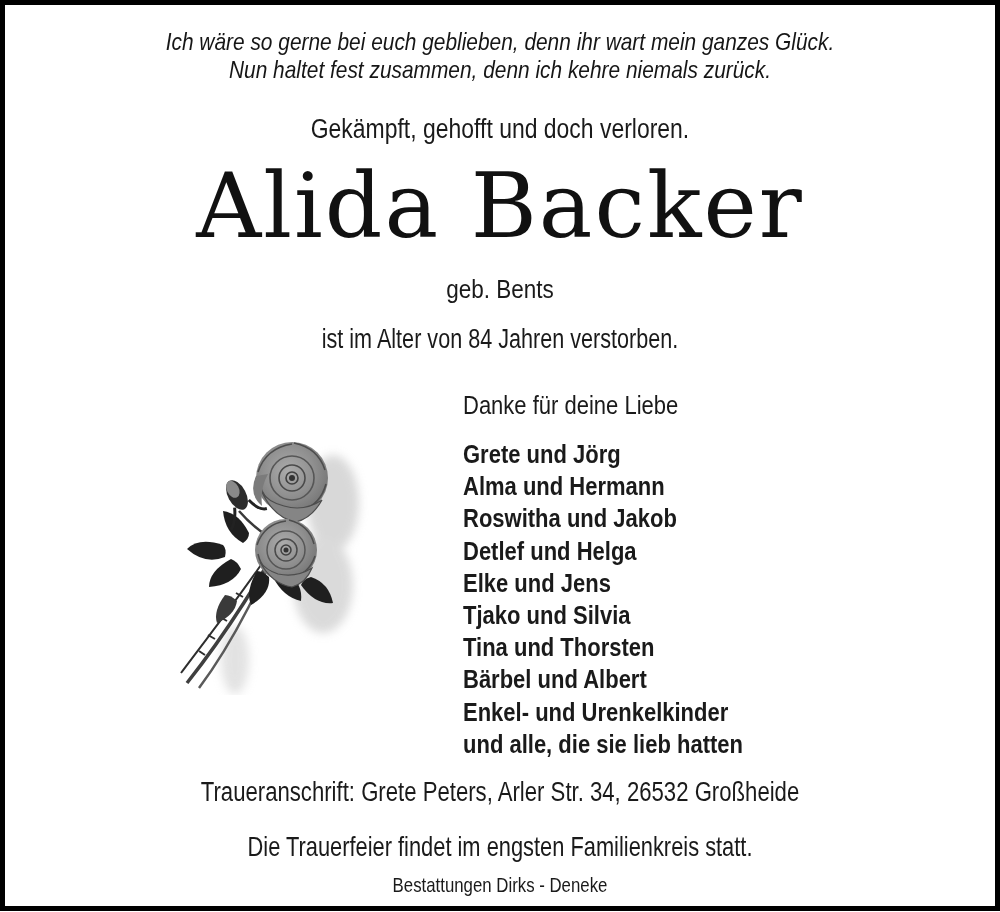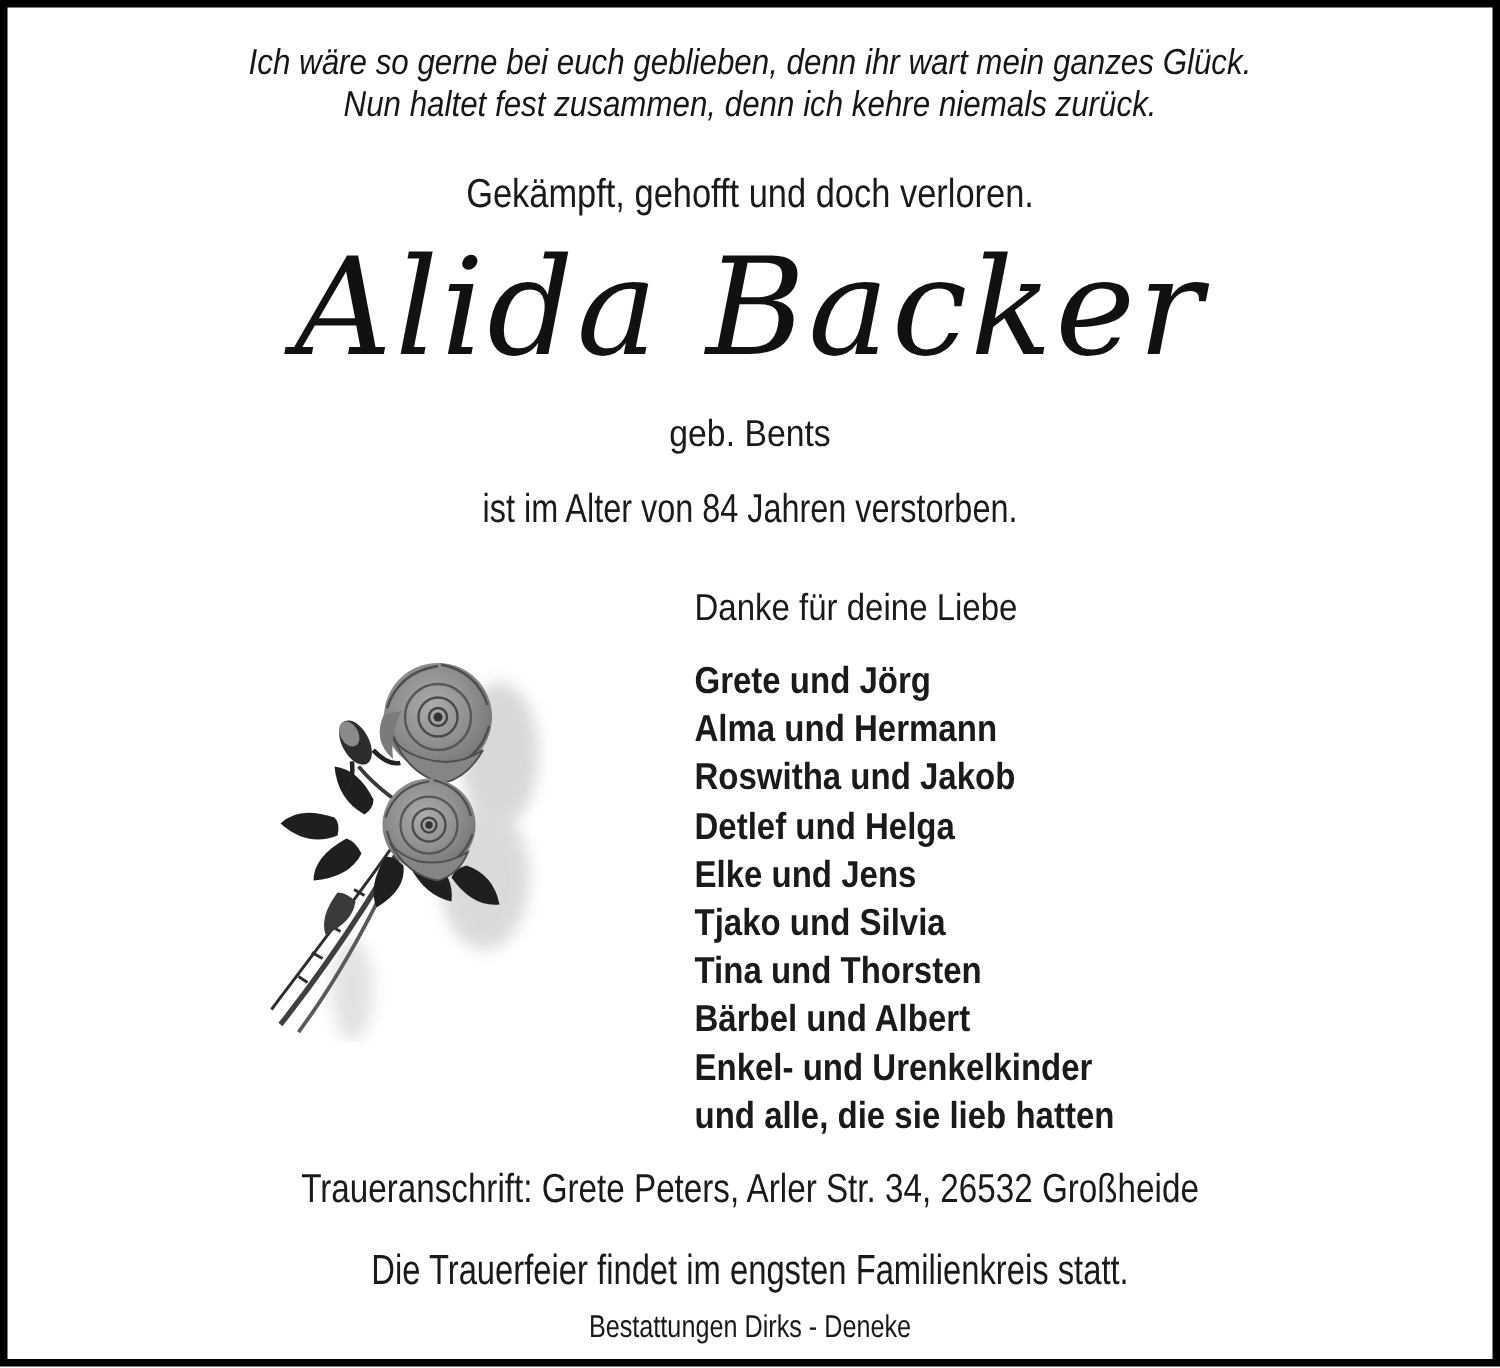--- a/index.html
+++ b/index.html
@@ -29,21 +29,20 @@
     color:#161616;
   }
   .motto{
     top:112px;
     font-size:27px;line-height:34px;
     transform:scaleX(.85);
   }
   .deceased{
     top:152px;
     font-family:"DejaVu Serif","Liberation Serif",serif;
-    font-style:italic;
     font-size:90px;line-height:108px;
     letter-spacing:2px;
     color:#111;
   }
   .birthname{
     top:274px;
     font-size:25px;line-height:30px;
     transform:scaleX(.9);
   }
   .deathline{

